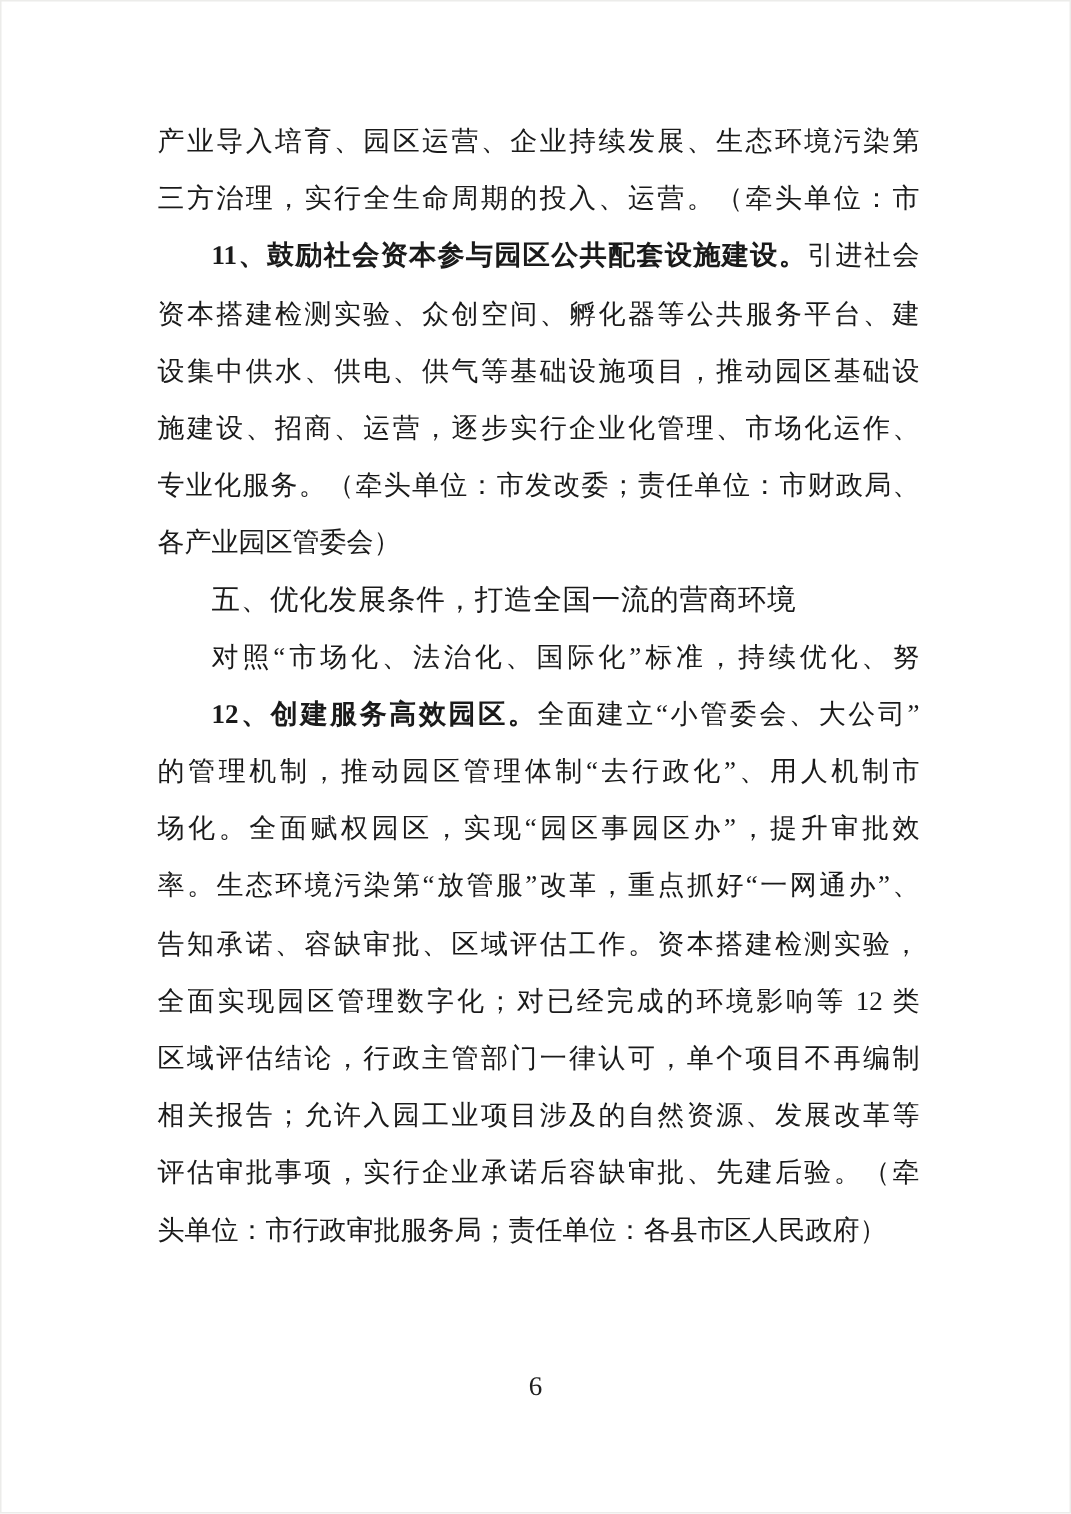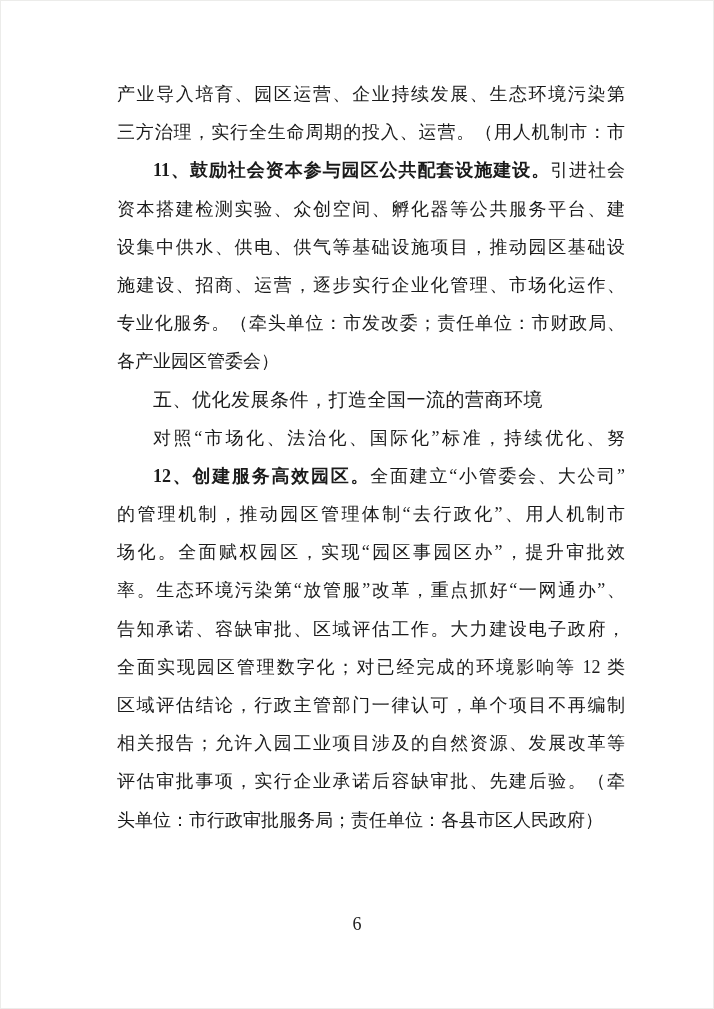--- a/index.html
+++ b/index.html
@@ -15,21 +15,21 @@
   }
   .page {
     position: absolute;
     inset: 0;
     background: #ffffff;
     border: 1px solid #ececea;
     box-sizing: border-box;
   }
   .doc {
     position: absolute;
-    left: 116px;
+    left: 104px;
     top: 74px;
     width: 508px;
     color: #1a1a1a;
     font-family: "Liberation Serif", serif;
     font-size: 18px;
   }
   .line {
     height: 38.2px;
     line-height: 38.2px;
     text-align: justify;
@@ -65,34 +65,34 @@
     font-size: 18px;
     color: #202020;
   }
 </style>
 </head>
 <body>
 
 <div class="page">
   <div class="doc">
       <div class="line just"><span class="run-body">产业导入培育、园区运营、企业持续发展、生态环境污染第</span></div>
-      <div class="line just"><span class="run-body">三方治理，实行全生命周期的投入、运营。（用人机制市：市</span></div>
+      <div class="line just"><span class="run-body">三方治理，实行全生命周期的投入、运营。（牵头单位：市</span></div>
       <div class="line indent just"><span class="run-bold">11、鼓励社会资本参与园区公共配套设施建设。</span><span class="run-body">引进社会</span></div>
       <div class="line just"><span class="run-body">资本搭建检测实验、众创空间、孵化器等公共服务平台、建</span></div>
       <div class="line just"><span class="run-body">设集中供水、供电、供气等基础设施项目，推动园区基础设</span></div>
       <div class="line just"><span class="run-body">施建设、招商、运营，逐步实行企业化管理、市场化运作、</span></div>
       <div class="line just"><span class="run-body">专业化服务。（牵头单位：市发改委；责任单位：市财政局、</span></div>
       <div class="line"><span class="run-body">各产业园区管委会）</span></div>
       <div class="line indent"><span class="run-heading">五、优化发展条件，打造全国一流的营商环境</span></div>
       <div class="line indent just"><span class="run-body">对照“市场化、法治化、国际化”标准，持续优化、努</span></div>
       <div class="line indent just"><span class="run-bold">12、创建服务高效园区。</span><span class="run-body">全面建立“小管委会、大公司”</span></div>
       <div class="line just"><span class="run-body">的管理机制，推动园区管理体制“去行政化”、用人机制市</span></div>
       <div class="line just"><span class="run-body">场化。全面赋权园区，实现“园区事园区办”，提升审批效</span></div>
       <div class="line just"><span class="run-body">率。生态环境污染第“放管服”改革，重点抓好“一网通办”、</span></div>
-      <div class="line just"><span class="run-body">告知承诺、容缺审批、区域评估工作。大力建设电子政府，</span></div>
+      <div class="line just"><span class="run-body">告知承诺、容缺审批、区域评估工作。资本搭建检测实验，</span></div>
       <div class="line just"><span class="run-body">全面实现园区管理数字化；对已经完成的环境影响等 12 类</span></div>
       <div class="line just"><span class="run-body">区域评估结论，行政主管部门一律认可，单个项目不再编制</span></div>
       <div class="line just"><span class="run-body">相关报告；允许入园工业项目涉及的自然资源、发展改革等</span></div>
       <div class="line just"><span class="run-body">评估审批事项，实行企业承诺后容缺审批、先建后验。（牵</span></div>
       <div class="line"><span class="run-body">头单位：市行政审批服务局；责任单位：各县市区人民政府）</span></div>
     </div>
   <div class="footer">6</div>
 </div>
 
 </body></html>

